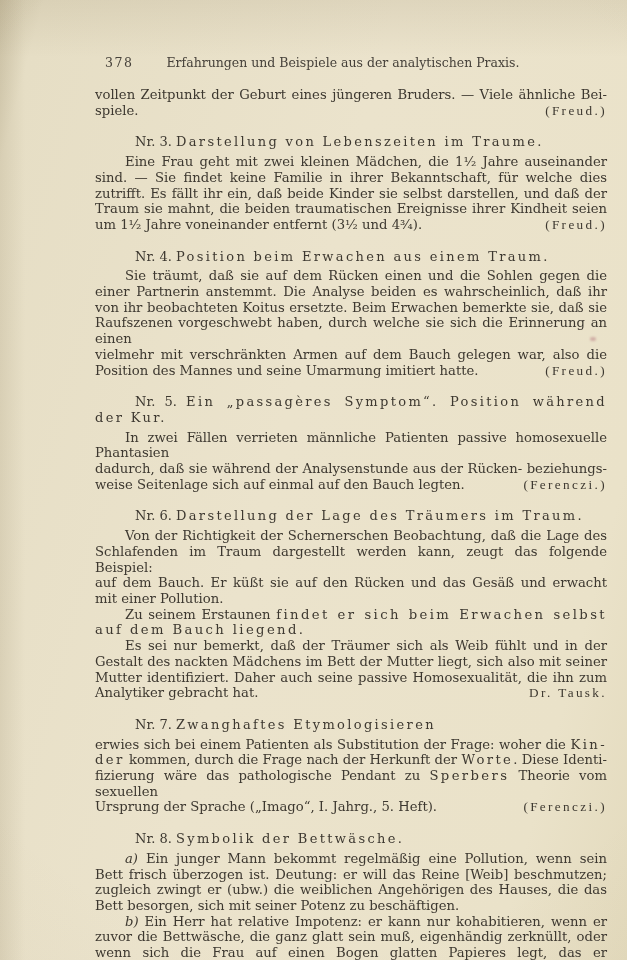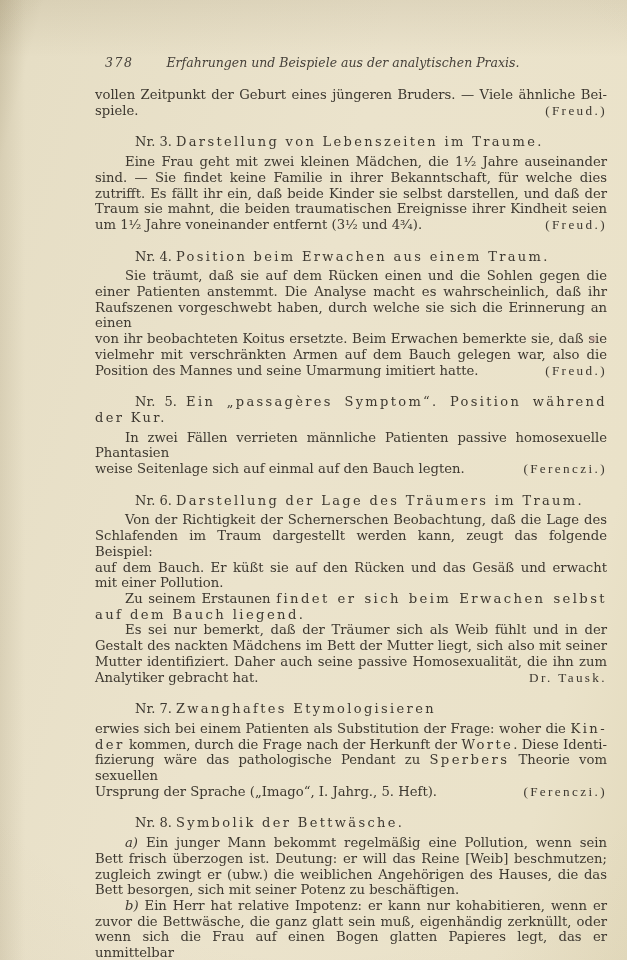--- a/index.html
+++ b/index.html
@@ -12,21 +12,21 @@
   }
   .page::before{
     content:"";position:absolute;inset:0;pointer-events:none;
     background:
       linear-gradient(180deg,rgba(110,92,55,.10) 0%,rgba(110,92,55,0) 6%),
       linear-gradient(90deg,rgba(110,92,55,.12) 0%,rgba(110,92,55,0) 4%),
       radial-gradient(120% 90% at 50% 45%,rgba(255,255,255,0) 60%,rgba(120,100,60,.07) 100%);
   }
   .header{
     position:absolute;top:55px;left:95px;width:512px;height:17px;
-    font-size:12.5px;color:#46413a;font-style:italic;
+    font-size:12.5px;color:#46413a;
   }
   .pagenum{position:absolute;left:10px;top:0;letter-spacing:1.5px;}
   .runtitle{position:absolute;left:0;right:16px;text-align:center;}
   .content{
     position:absolute;top:87px;left:95px;width:512px;
     font-size:13.2px;line-height:15.7px;color:#3d3830;
     text-align:justify;
   }
   .line{text-align:justify;text-align-last:left;min-height:15.7px;}
   .line.full{text-align-last:justify;}
@@ -63,32 +63,33 @@
         <div class="line full"><span class="">sind. — Sie findet keine Familie in ihrer Bekanntschaft, für welche dies</span></div>
         <div class="line full"><span class="">zutrifft. Es fällt ihr ein, daß beide Kinder sie selbst darstellen, und daß der</span></div>
         <div class="line full"><span class="">Traum sie mahnt, die beiden traumatischen Ereignisse ihrer Kindheit seien</span></div>
         <div class="line"><span class="attrib sp">(Freud.)</span><span class="">um 1¹⁄₂ Jahre voneinander entfernt (3¹⁄₂ und 4³⁄₄).</span></div>
       </div>
       <div class="block heading">
         <div class="line hind"><span class="">Nr. 4. </span><span class="sp">Position beim Erwachen aus einem Traum.</span></div>
       </div>
       <div class="block para">
         <div class="line full ind"><span class="">Sie träumt, daß sie auf dem Rücken einen und die Sohlen gegen die</span></div>
-        <div class="line full"><span class="">einer Patienten anstemmt. Die Analyse macht es wahrscheinlich, daß ihr</span></div>
+        <div class="line full"><span class="">einer Partnerin anstemmt. Die Analyse beiden es wahrscheinlich, daß ihr</span></div>
+        <div class="line full"><span class="">von ihr beobachteten Koitus ersetzte. Beim Erwachen bemerkte sie, daß sie</span></div>
         <div class="line full"><span class="">Raufszenen vorgeschwebt haben, durch welche sie sich die Erinnerung an einen</span></div>
-        <div class="line full"><span class="">von ihr beobachteten Koitus ersetzte. Beim Erwachen bemerkte sie, daß sie</span></div>
         <div class="line full"><span class="">vielmehr mit verschränkten Armen auf dem Bauch gelegen war, also die</span></div>
         <div class="line"><span class="attrib sp">(Freud.)</span><span class="">Position des Mannes und seine Umarmung imitiert hatte.</span></div>
       </div>
       <div class="block heading">
         <div class="line full hind"><span class="">Nr. 5. </span><span class="sp">Ein „passagères Symptom“. Position während</span></div>
         <div class="line"><span class="sp">der Kur.</span></div>
       </div>
       <div class="block para">
         <div class="line full ind"><span class="">In zwei Fällen verrieten männliche Patienten passive homosexuelle Phantasien</span></div>
+        <div class="line full"><span class="">dadurch, daß sie während der Analysenstunde aus der Rücken- beziehungs-</span></div>
         <div class="line"><span class="attrib sp">(Ferenczi.)</span><span class="">weise Seitenlage sich auf einmal auf den Bauch legten.</span></div>
       </div>
       <div class="block heading">
         <div class="line hind"><span class="">Nr. 6. </span><span class="sp">Darstellung der Lage des Träumers im Traum.</span></div>
       </div>
       <div class="block para">
         <div class="line full ind"><span class="">Von der Richtigkeit der Schernerschen Beobachtung, daß die Lage des</span></div>
         <div class="line full"><span class="">Schlafenden im Traum dargestellt werden kann, zeugt das folgende Beispiel:</span></div>
       </div>
       <div class="block para">

